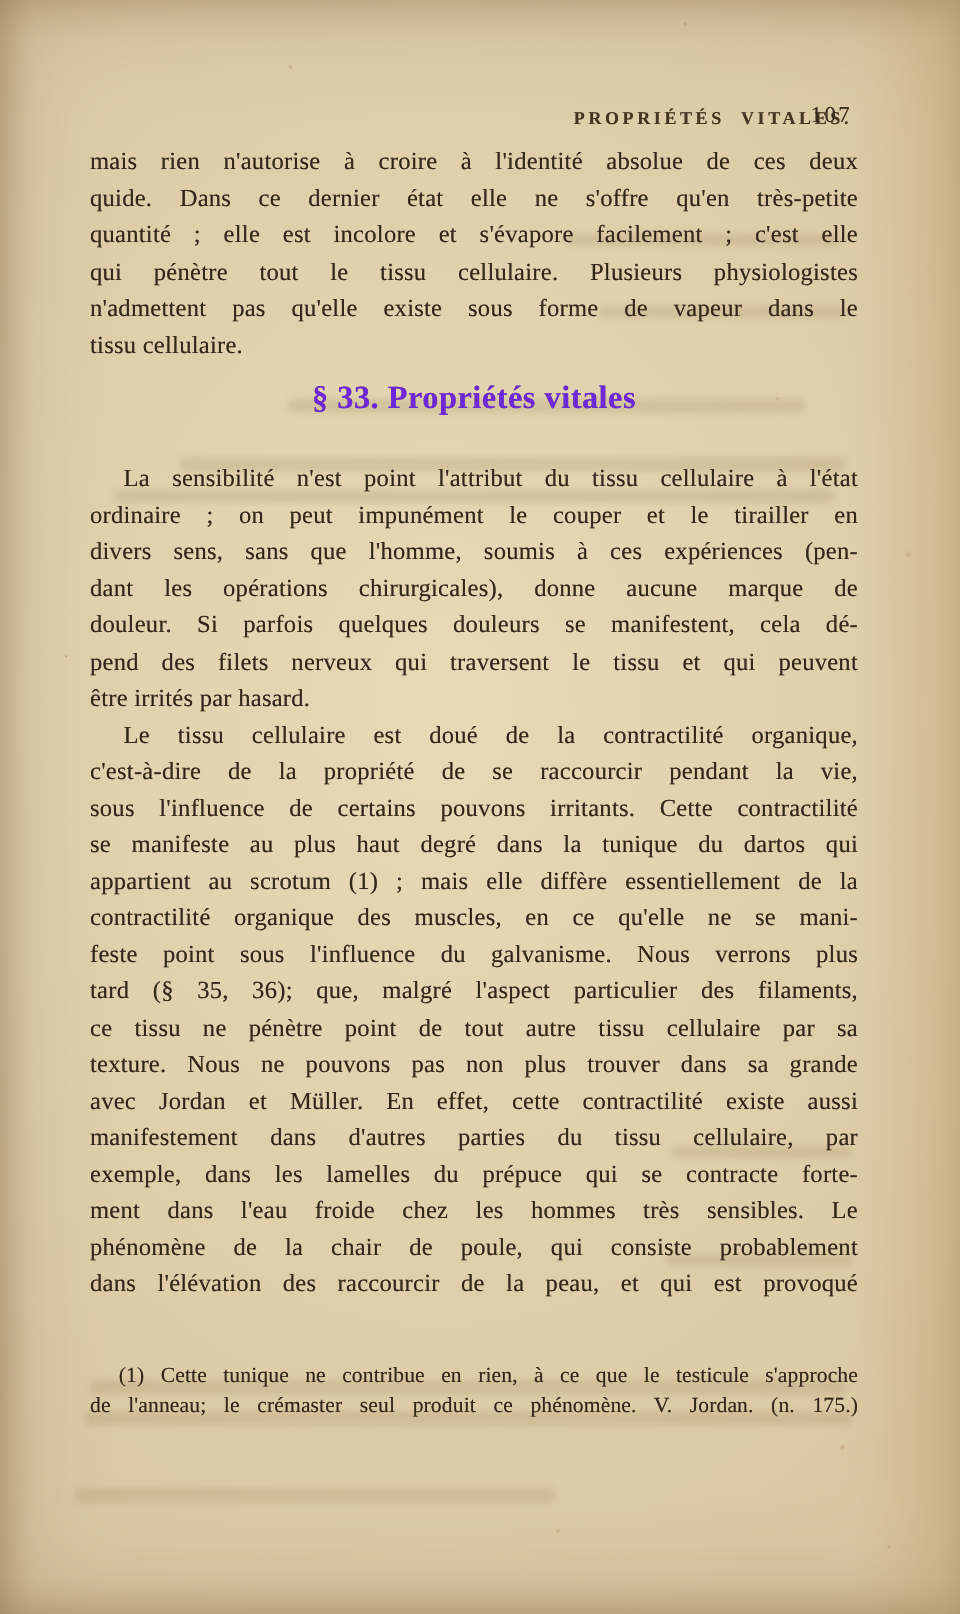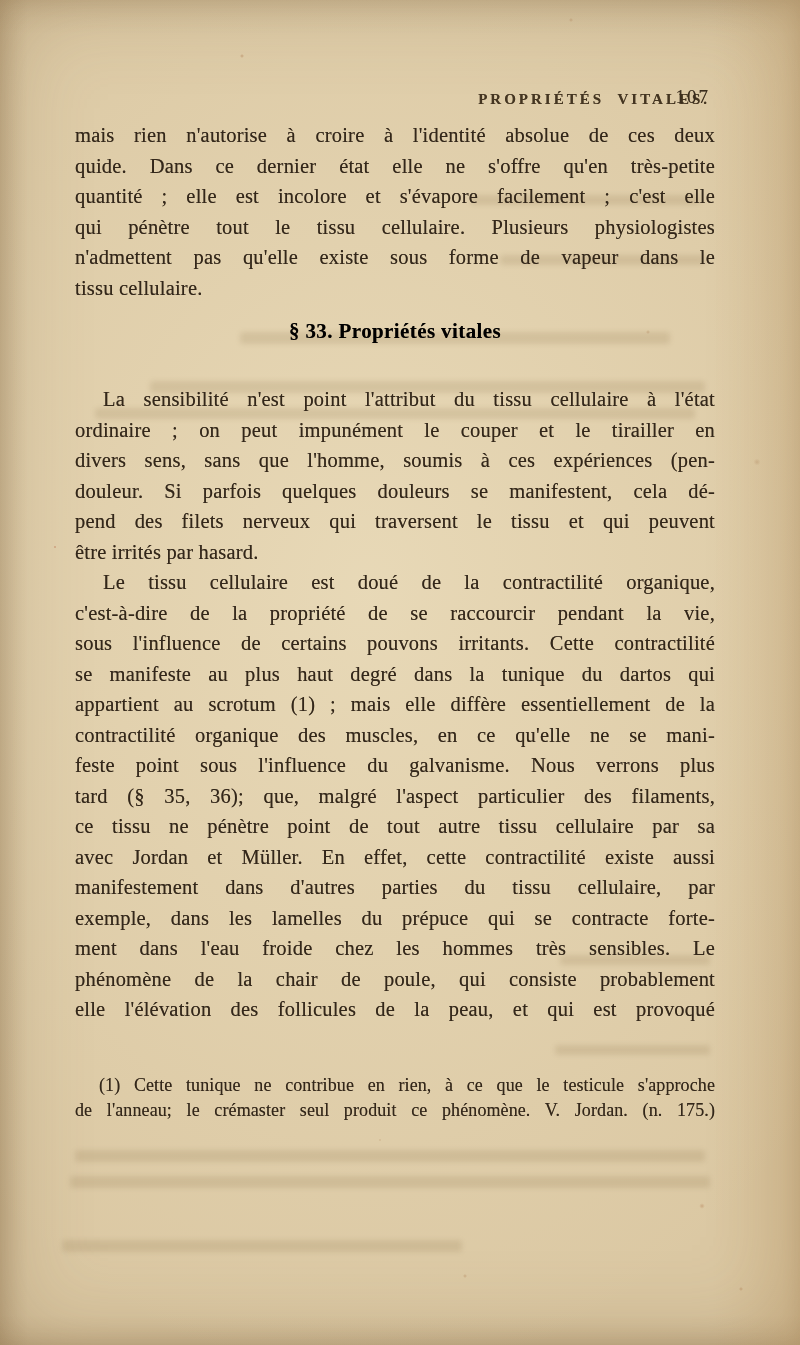--- a/index.html
+++ b/index.html
@@ -51,22 +51,22 @@
   .text-block{
     position:absolute; left:75px; top:120px; width:640px;
     color:var(--ink,#33271a); font-size:20.5px; line-height:30.5px;
     text-shadow:0 0 .5px rgba(51,39,26,.55); letter-spacing:.2px;
   }
   .tline{ text-align:justify; text-align-last:justify; }
   .tline.lastline{ text-align-last:left; }
   .tline.indent{ text-indent:28px; }
 
   .section-heading{
-    margin:13px 0 37px 0; font-size:21px; line-height:31px; font-weight:bold;
-    text-align:center; letter-spacing:.4px; color:#000000;
+    margin:13px 0 37px 0; font-size:27px; line-height:31px; font-weight:bold;
+    text-align:center; letter-spacing:.4px; color:#6d28d9;
   }
   .para{margin:0;}
   .footnote{
     margin-top:48px; font-size:18px; line-height:25.5px; letter-spacing:.1px;
   }
   .footnote .tline.indent{ text-indent:24px; }
 </style>
 </head>
 <body>
 
@@ -97,41 +97,43 @@
         <div class="tline">n'admettent pas qu'elle existe sous forme de vapeur dans le</div>
         <div class="tline lastline">tissu cellulaire.</div>
       </section>
 
     <h2 class="section-heading">§ 33. Propriétés vitales</h2>
 
     <section class="para">
         <div class="tline indent">La sensibilité n'est point l'attribut du tissu cellulaire à l'état</div>
         <div class="tline">ordinaire ; on peut impunément le couper et le tirailler en</div>
         <div class="tline">divers sens, sans que l'homme, soumis à ces expériences (pen-</div>
+        <div class="tline">dant les opérations chirurgicales), donne aucune marque de</div>
         <div class="tline">douleur. Si parfois quelques douleurs se manifestent, cela dé-</div>
         <div class="tline">pend des filets nerveux qui traversent le tissu et qui peuvent</div>
         <div class="tline lastline">être irrités par hasard.</div>
       </section>
 
     <section class="para">
         <div class="tline indent">Le tissu cellulaire est doué de la contractilité organique,</div>
         <div class="tline">c'est-à-dire de la propriété de se raccourcir pendant la vie,</div>
         <div class="tline">sous l'influence de certains pouvons irritants. Cette contractilité</div>
         <div class="tline">se manifeste au plus haut degré dans la tunique du dartos qui</div>
         <div class="tline">appartient au scrotum (1) ; mais elle diffère essentiellement de la</div>
         <div class="tline">contractilité organique des muscles, en ce qu'elle ne se mani-</div>
         <div class="tline">feste point sous l'influence du galvanisme. Nous verrons plus</div>
         <div class="tline">tard (§ 35, 36); que, malgré l'aspect particulier des filaments,</div>
         <div class="tline">ce tissu ne pénètre point de tout autre tissu cellulaire par sa</div>
+        <div class="tline">texture. Nous ne pouvons pas non plus trouver dans sa grande</div>
         <div class="tline">avec Jordan et Müller. En effet, cette contractilité existe aussi</div>
         <div class="tline">manifestement dans d'autres parties du tissu cellulaire, par</div>
         <div class="tline">exemple, dans les lamelles du prépuce qui se contracte forte-</div>
         <div class="tline">ment dans l'eau froide chez les hommes très sensibles. Le</div>
         <div class="tline">phénomène de la chair de poule, qui consiste probablement</div>
-        <div class="tline">elle l'élévation des follicules de la peau, et qui est provoqué</div>
+        <div class="tline">dans l'élévation des raccourcir de la peau, et qui est provoqué</div>
       </section>
 
     <section class="footnote">
         <div class="tline indent">(1) Cette tunique ne contribue en rien, à ce que le testicule s'approche</div>
         <div class="tline">de l'anneau; le crémaster seul produit ce phénomène. V. Jordan. (n. 175.)</div>
       </section>
   </main>
 </div>
 
 </body></html>

